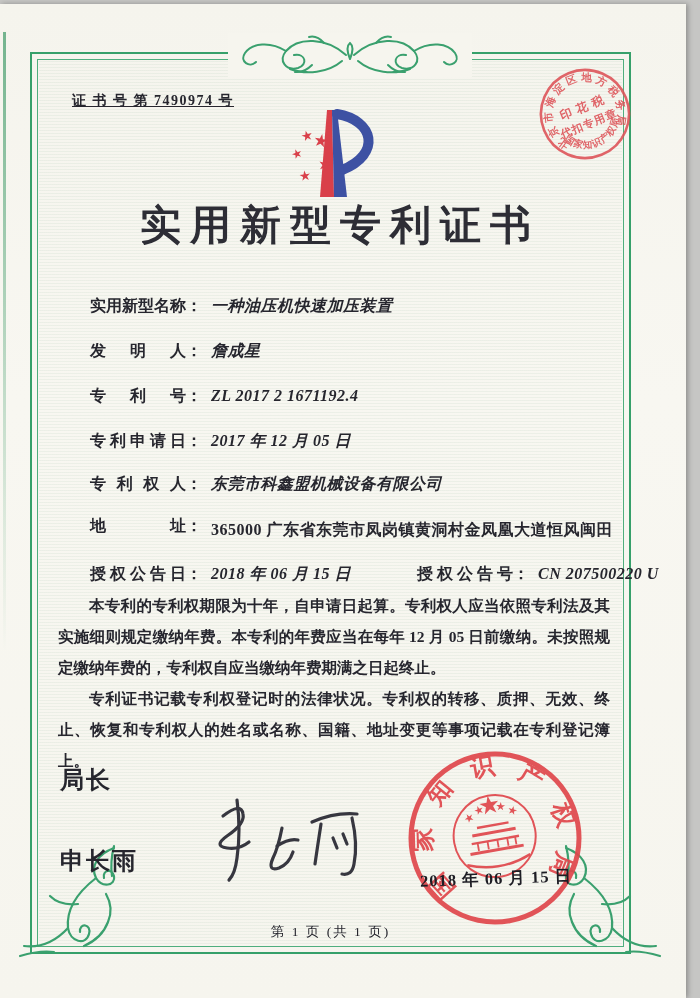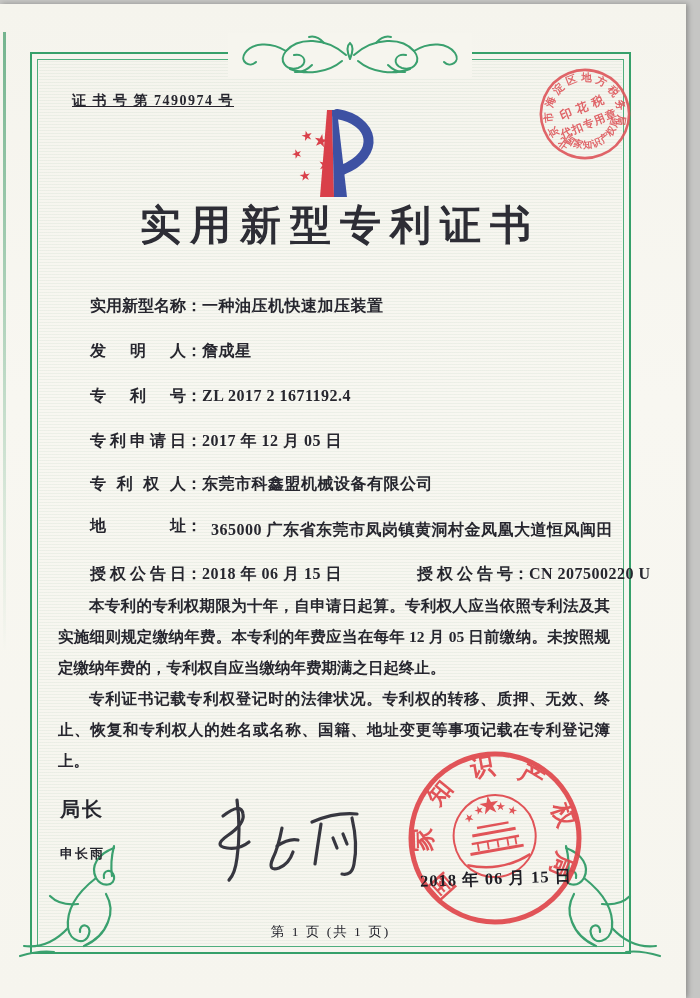--- a/index.html
+++ b/index.html
@@ -17,29 +17,29 @@
   .frame-texture{position:absolute;left:39px;top:57px;width:583px;height:884px;
          background:repeating-linear-gradient(180deg,rgba(150,185,160,.12) 0 1px,rgba(0,0,0,0) 1px 3px);
          pointer-events:none;}
   .abs{position:absolute;}
   .cert-no{left:72px;top:88px;font-size:14px;letter-spacing:1.5px;font-weight:bold;text-decoration:underline;}
   .title{left:30px;top:194px;width:620px;text-align:center;font-size:41px;font-weight:bold;
          letter-spacing:9px;color:#2d2d35;}
   .frow{left:58px;width:560px;font-size:16px;font-weight:bold;color:#26262e;white-space:nowrap;}
   .flabel{display:inline-block;width:96px;text-align:justify;text-align-last:justify;margin-left:32px;}
   .fcolon{display:inline-block;}
-  .fvalue{letter-spacing:.5px;}
+  .fvalue{margin-left:9px;letter-spacing:.5px;font-style:italic;}
   .addr-wrap{display:inline-block;vertical-align:top;white-space:normal;margin-left:9px;
          width:430px;line-height:27px;letter-spacing:.5px;}
   .grp2{position:absolute;left:327px;top:0;}
   .body-block{left:58px;top:586px;width:552px;font-size:15.5px;line-height:31px;
          text-align:justify;color:#26262e;}
   .body-block p{margin:0;text-indent:2em;font-weight:bold;}
-  .sig-role{left:60px;top:792px;font-size:20px;font-weight:bold;letter-spacing:2px;font-family:Liberation Serif, serif;}
-  .sig-name{left:60px;top:841px;font-size:13px;font-weight:bold;letter-spacing:2px;}
+  .sig-role{left:60px;top:760px;font-size:24px;font-weight:bold;letter-spacing:2px;font-family:Liberation Serif, serif;}
+  .sig-name{left:60px;top:841px;font-size:24px;font-weight:bold;letter-spacing:2px;}
   .seal-date{left:420px;top:864px;font-size:16.5px;font-weight:bold;letter-spacing:1px;
          color:#1d1d24;transform:rotate(-2deg);}
   .footer{left:30px;top:919px;width:601px;text-align:center;font-size:13.5px;letter-spacing:2px;}
   
   .seal-arc-ch{font-size:24px;font-weight:bold;fill:#e0474c;text-anchor:middle;
          font-family:"Liberation Serif",serif;}
   .stamp-arc-ch{font-size:10.5px;font-weight:bold;fill:#dd5156;text-anchor:middle;
          font-family:"Liberation Serif",serif;}
   .stamp-arc2-ch{font-size:9.5px;font-weight:bold;fill:#dd5156;text-anchor:middle;
          font-family:"Liberation Serif",serif;}

